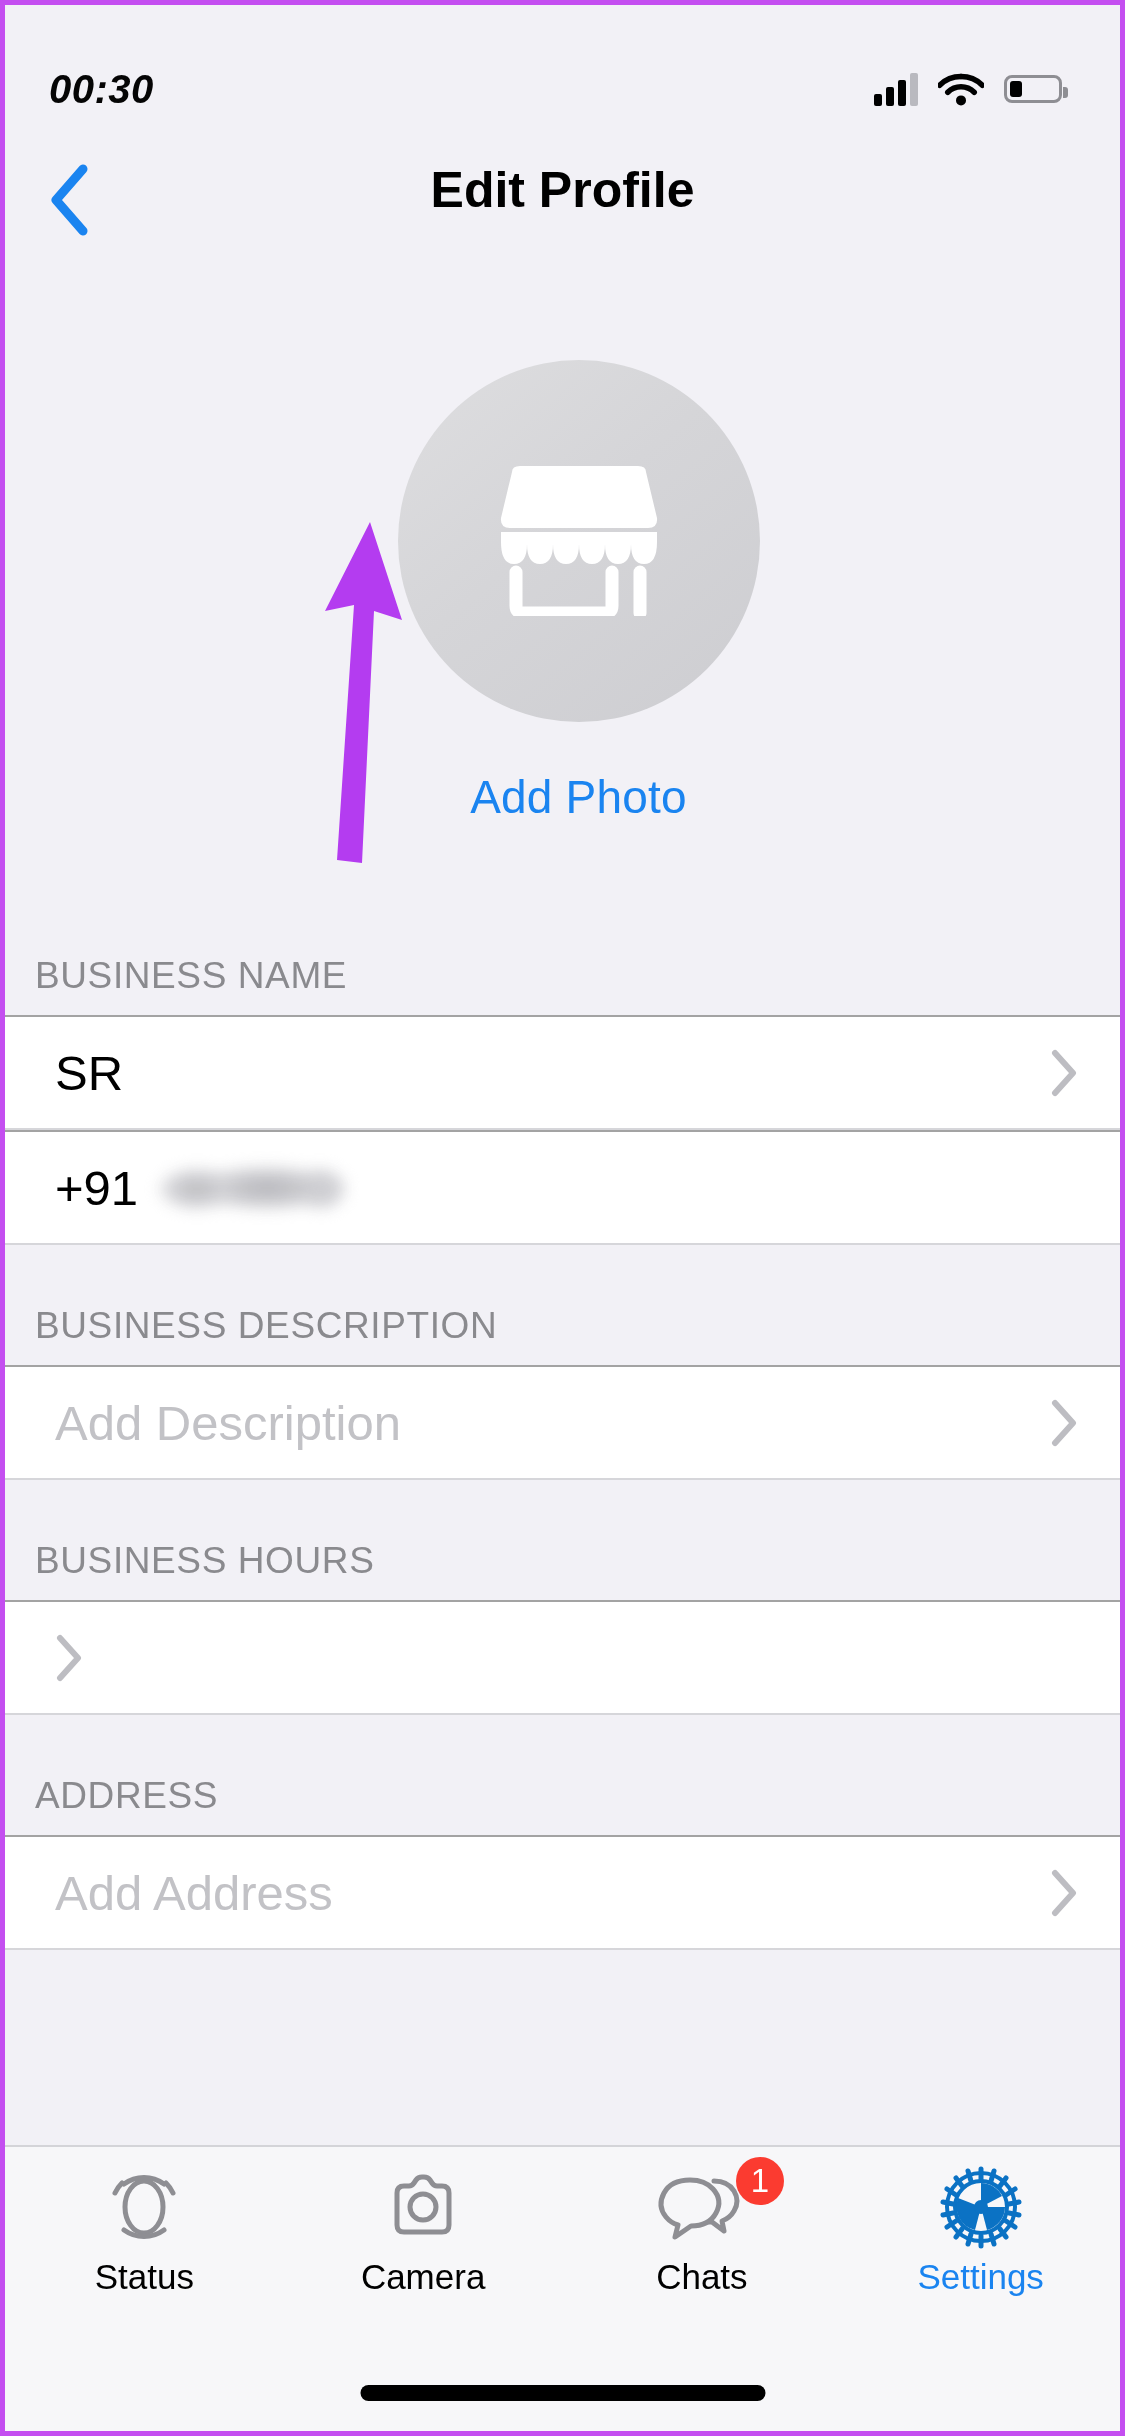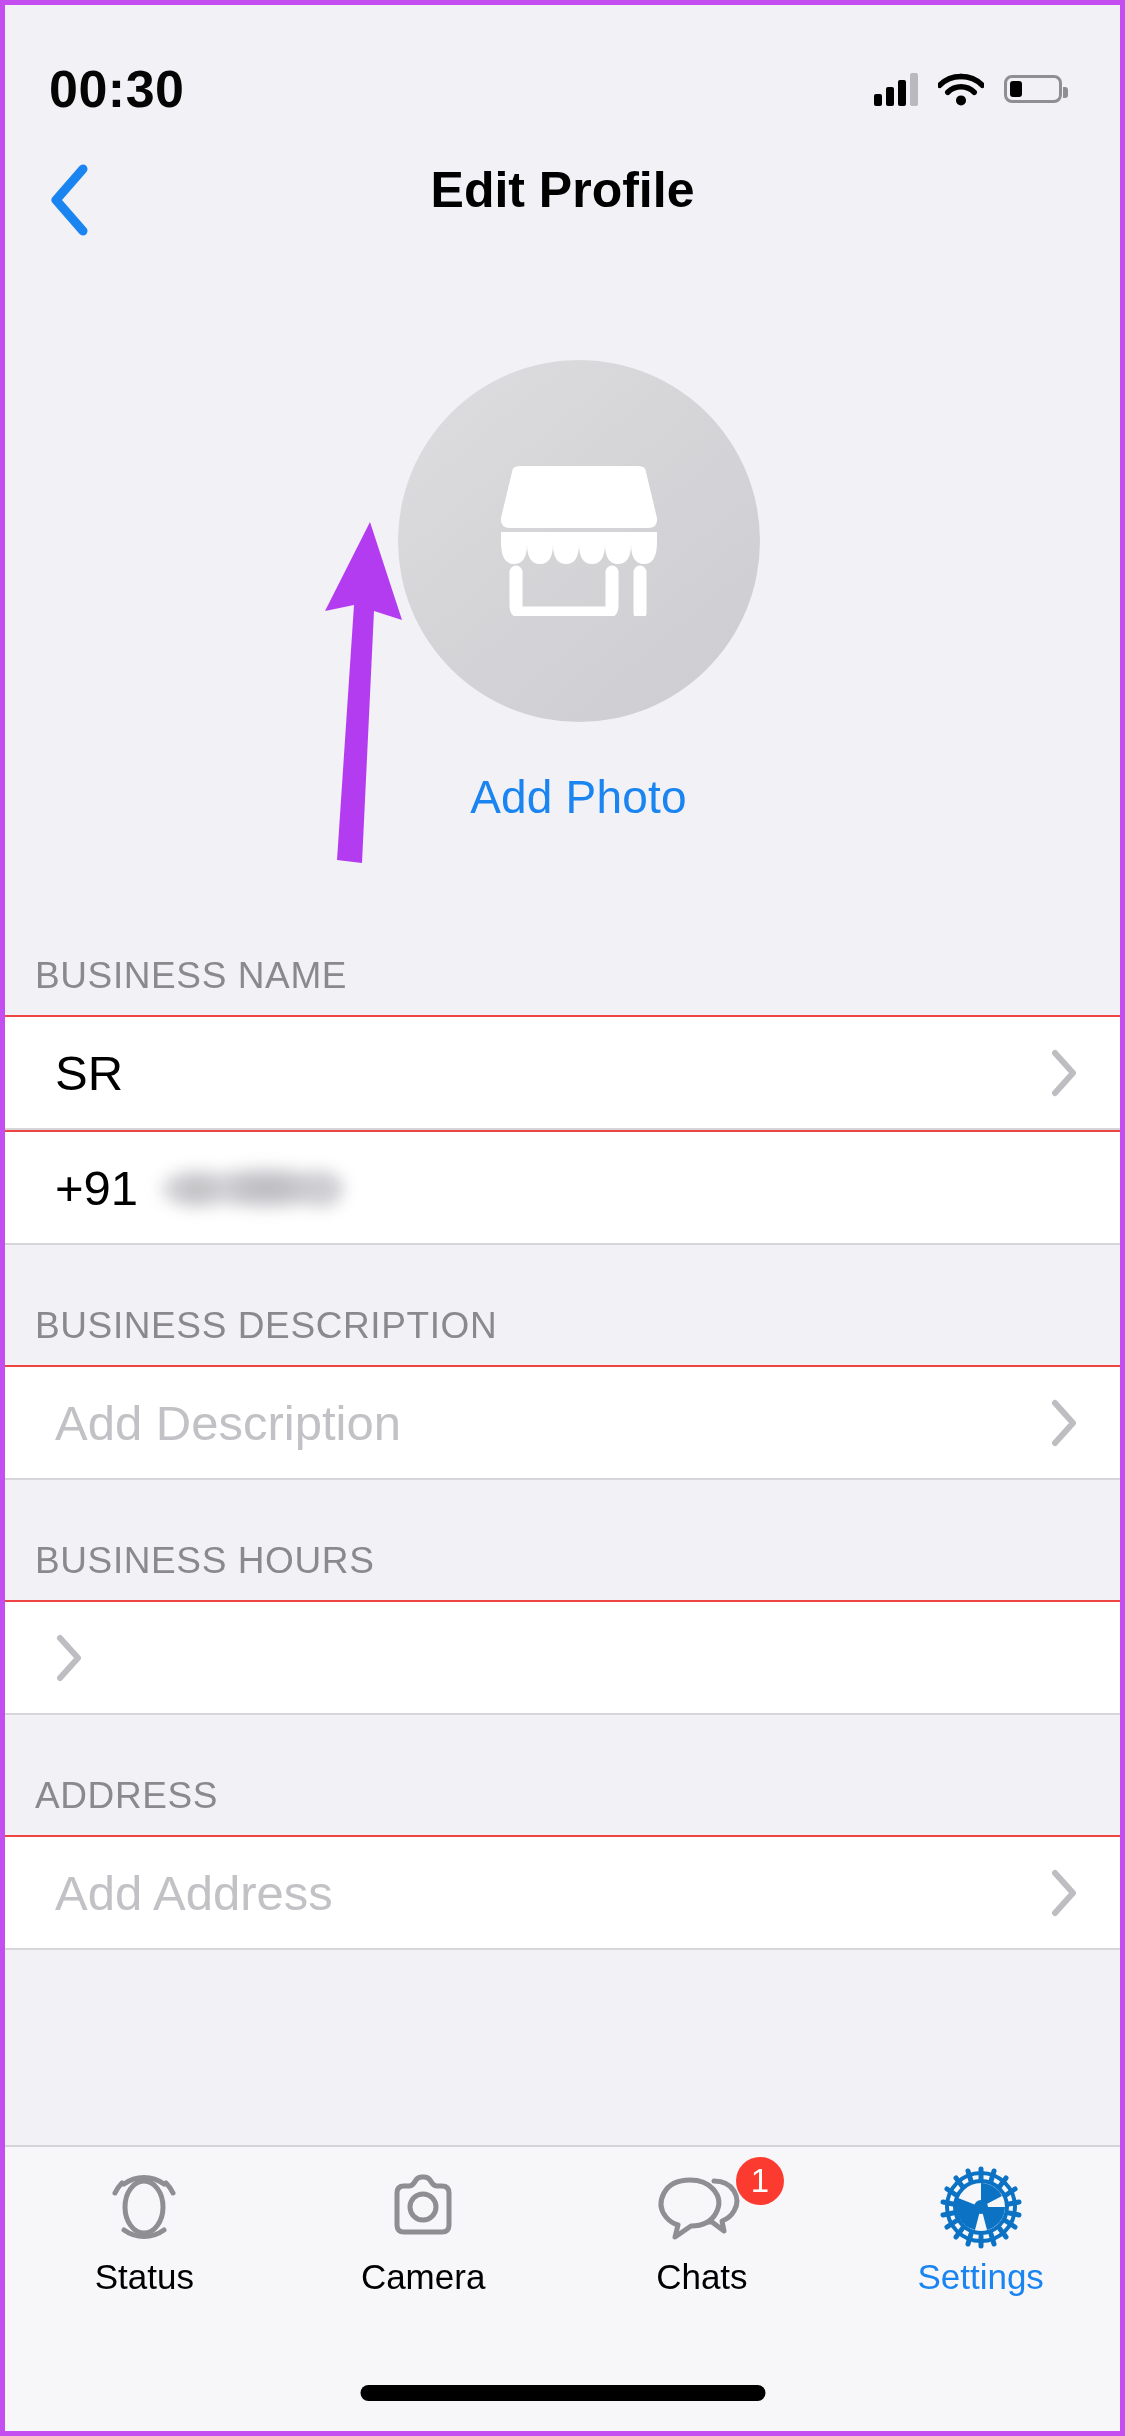--- a/index.html
+++ b/index.html
@@ -17,22 +17,23 @@
     overflow:hidden;
   }
 
   
   .statusbar {
     position:absolute; top:0; left:0; width:100%; height:150px;
     display:flex; align-items:center; justify-content:space-between;
     padding:0 58px 0 44px;
   }
   .status-time {
-    font-size:52px; font-weight:600; color:#050505; letter-spacing:0.5px;
+    font-size:40px; font-weight:600; color:#050505; letter-spacing:0.5px;
     margin-top:18px;
+    font-style:italic;
   }
   .status-right { display:flex; align-items:center; gap:20px; margin-top:18px; }
 
   .sig { display:flex; align-items:flex-end; gap:4px; height:34px; }
   .sig i { width:8px; background:#000; border-radius:2px; display:block; }
   .sig i:nth-child(1){ height:12px; }
   .sig i:nth-child(2){ height:19px; }
   .sig i:nth-child(3){ height:26px; }
   .sig i:nth-child(4){ height:33px; background:#b9b9bf; }
 
@@ -79,21 +80,21 @@
   
   .list{ position:absolute; top:905px; left:0; width:100%; }
   .sec-header{
     height:120px; display:flex; align-items:flex-end;
     padding:0 0 18px 30px;
     font-size:37px; color:#8a8a8e; letter-spacing:0.6px;
   }
   .sec-header.first{ height:105px; }
   .row{
     background:#fff; height:115px;
-    border-top:2px solid #ef4444; border-bottom:2px solid #d6d6da;
+    border-top:2px solid #a3a3a3; border-bottom:2px solid #d6d6da;
     display:flex; align-items:center; justify-content:space-between;
     padding:0 42px 0 50px;
   }
   .row-value{ font-size:49px; color:#000; }
   .row-value.placeholder{ color:#c2c2c6; }
   .chev-right svg{ display:block; }
 
   .redact{
     display:inline-block; width:195px; height:50px; margin-left:16px;
     vertical-align:middle;

